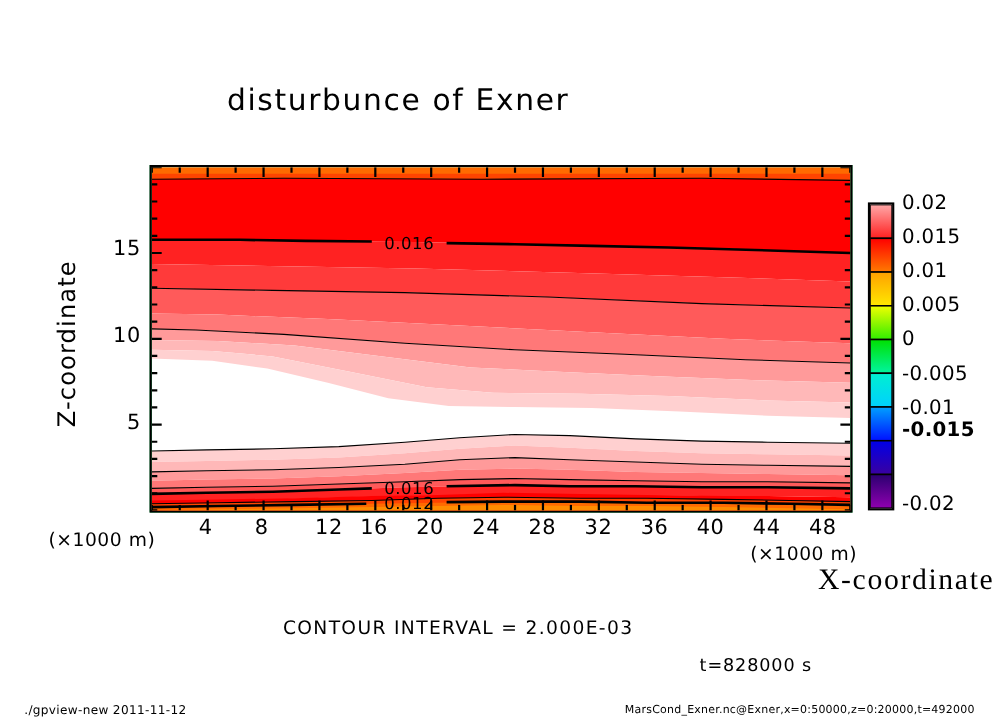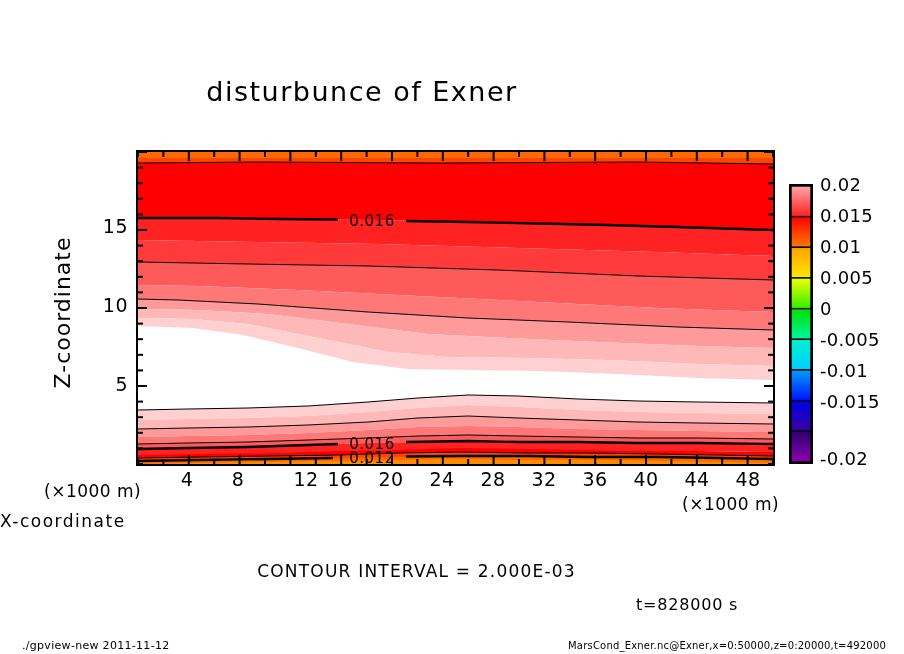--- a/index.html
+++ b/index.html
@@ -28,22 +28,22 @@
     position:absolute;font-size:19px;color:#000;text-align:right;
     width:36px;letter-spacing:0.5px;
   }
   #ylabel{
     left:-38px;top:300px;width:200px;text-align:center;
     font-size:22px;color:#000;
     transform:rotate(-90deg);transform-origin:50% 50%;
     letter-spacing:1px;
   }
   #xlabel{
-    left:0;top:511px;width:904px;text-align:left;
-    font-size:17px;color:#000;letter-spacing:1.5px;
+    left:0;top:511px;width:904px;text-align:right;
+    font-size:27px;color:#000;letter-spacing:1.5px;font-family:Liberation Serif, serif;
   }
   #unit-left{
     left:44px;top:481px;font-size:17px;color:#000;letter-spacing:0.5px;
   }
   #unit-right{
     left:682px;top:494px;font-size:17px;color:#000;letter-spacing:0.5px;
   }
   #contour-interval{
     left:0;top:561px;width:833px;text-align:center;
     font-size:17px;color:#000;letter-spacing:1.2px;
@@ -259,21 +259,21 @@
           <line x1="635" y1="15.600000000000023" x2="630" y2="15.600000000000023"></line>
           <line x1="0" y1="0" x2="9" y2="0"></line>
           <line x1="635" y1="0" x2="626" y2="0"></line>
         </g>
     </g>
   </svg>
 </div>
 
 <div class="tick-x" style="left:167px;">4</div>
 <div class="tick-x" style="left:218px;">8</div>
-<div class="tick-x" style="left:286px;">12</div>
+<div class="tick-x" style="left:279px;">12</div>
 <div class="tick-x" style="left:320px;">16</div>
 <div class="tick-x" style="left:371px;">20</div>
 <div class="tick-x" style="left:422px;">24</div>
 <div class="tick-x" style="left:473px;">28</div>
 <div class="tick-x" style="left:524px;">32</div>
 <div class="tick-x" style="left:575px;">36</div>
 <div class="tick-x" style="left:626px;">40</div>
 <div class="tick-x" style="left:677px;">44</div>
 <div class="tick-x" style="left:728px;">48</div>
 
@@ -345,14 +345,14 @@
       </g>
   </svg>
 </div>
 <div class="cb-label" style="top:174px;">0.02</div>
 <div class="cb-label" style="top:205px;">0.015</div>
 <div class="cb-label" style="top:236px;">0.01</div>
 <div class="cb-label" style="top:267px;">0.005</div>
 <div class="cb-label" style="top:298px;">0</div>
 <div class="cb-label" style="top:329px;">-0.005</div>
 <div class="cb-label" style="top:360px;">-0.01</div>
-<div class="cb-label" style="top:391px;">-0.015</div>
+<div class="cb-label" style="top:380px;font-weight:bold;">-0.015</div>
 <div class="cb-label" style="top:448px;">-0.02</div>
 
 </body></html>

